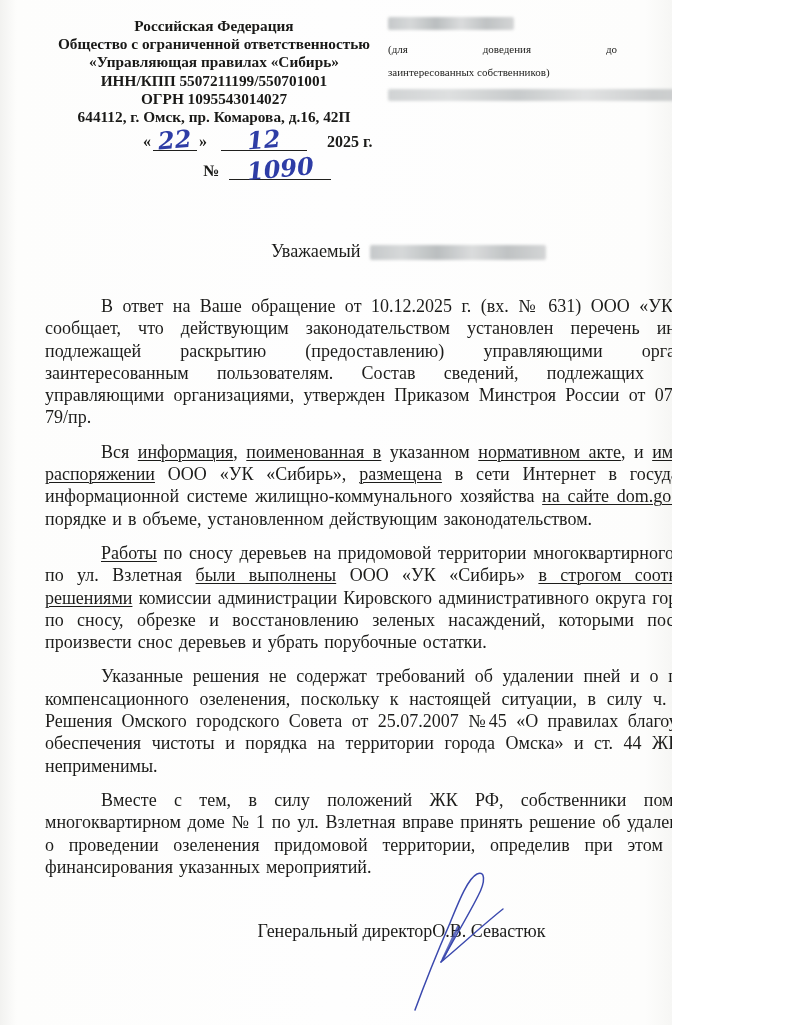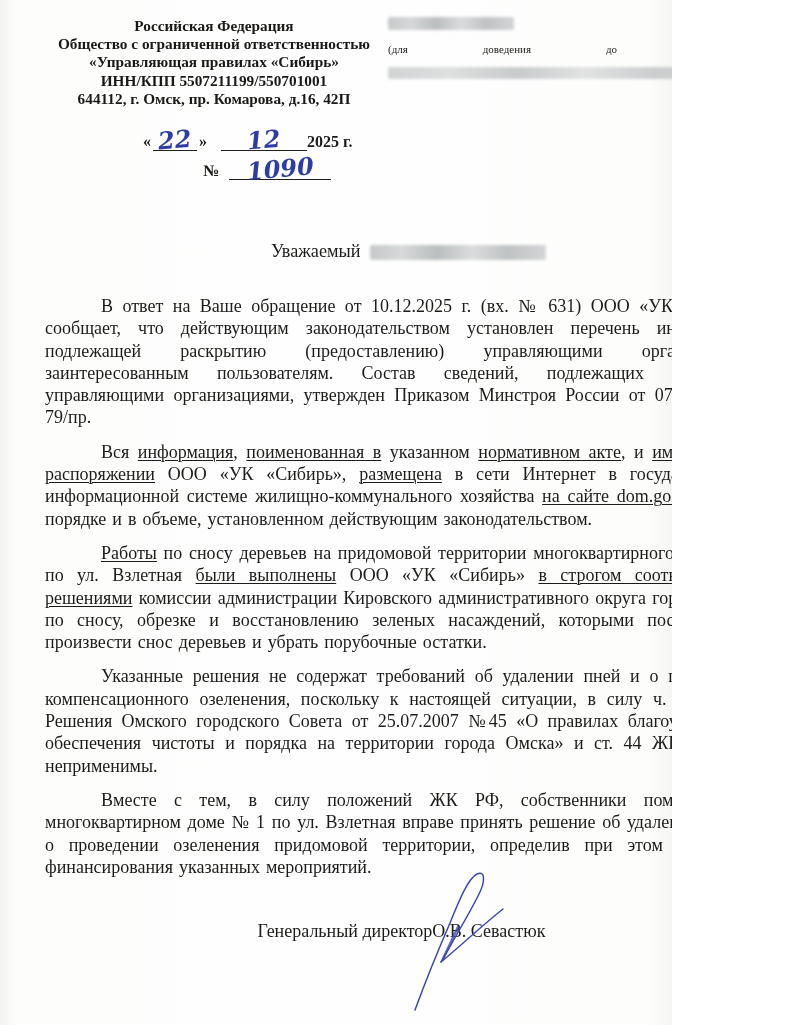--- a/index.html
+++ b/index.html
@@ -42,21 +42,21 @@
   .slot { border-bottom: 1.7px solid #20201e; text-align: center; height: 24px; overflow: visible; }
   .slot-day { width: 44px; margin: 0 2px; }
   .slot-month { width: 86px; margin-left: 14px; }
   .slot-num { width: 102px; margin-left: 10px; }
   .hw {
     display: inline-block;
     font-family: "DejaVu Serif", serif; font-style: italic;
     color: #2e3da6; font-size: 24px; line-height: 22px;
     transform: translateY(3px) rotate(-5deg);
   }
-  .year-label { margin-left: 0; }
+  .year-label { margin-left: 20px; }
 
   
   .salutation-row { position: absolute; left: 271px; top: 241px; display: flex; align-items: flex-end; gap: 10px; font-size: 18.2px; }
   .r-name { width: 176px; height: 15px; margin-bottom: 2px; }
 
   
   .body-block {
     position: absolute; left: 33px; top: 283px; width: 737px;
     font-size: 18px; line-height: 22.3px; word-spacing: 1.5px;
     text-align: justify; color: #1c1c1a;
@@ -75,26 +75,28 @@
 </head>
 <body>
 
 <div class="page">
 
   <div class="org-block">
     <div>Российская Федерация</div>
     <div>Общество с ограниченной ответственностью</div>
     <div>«Управляющая правилах «Сибирь»</div>
     <div>ИНН/КПП 5507211199/550701001</div>
+    <div>ОГРН 1095543014027</div>
     <div>644112, г. Омск, пр. Комарова, д.16, 42П</div>
   </div>
 
   <div class="addressee-block">
     <div class="redact r-top"></div>
     <div class="note-line1">(для доведения до сведения</div>
+    <div class="note-line2">заинтересованных собственников)</div>
     <div class="redact r-bottom"></div>
   </div>
 
   <div class="date-block">
     <div class="date-row">
       <span>«</span>
       <span class="slot slot-day"><span class="hw">22</span></span>
       <span>»</span>
       <span class="slot slot-month"><span class="hw">12</span></span>
       <span class="year-label">2025 г.</span>

